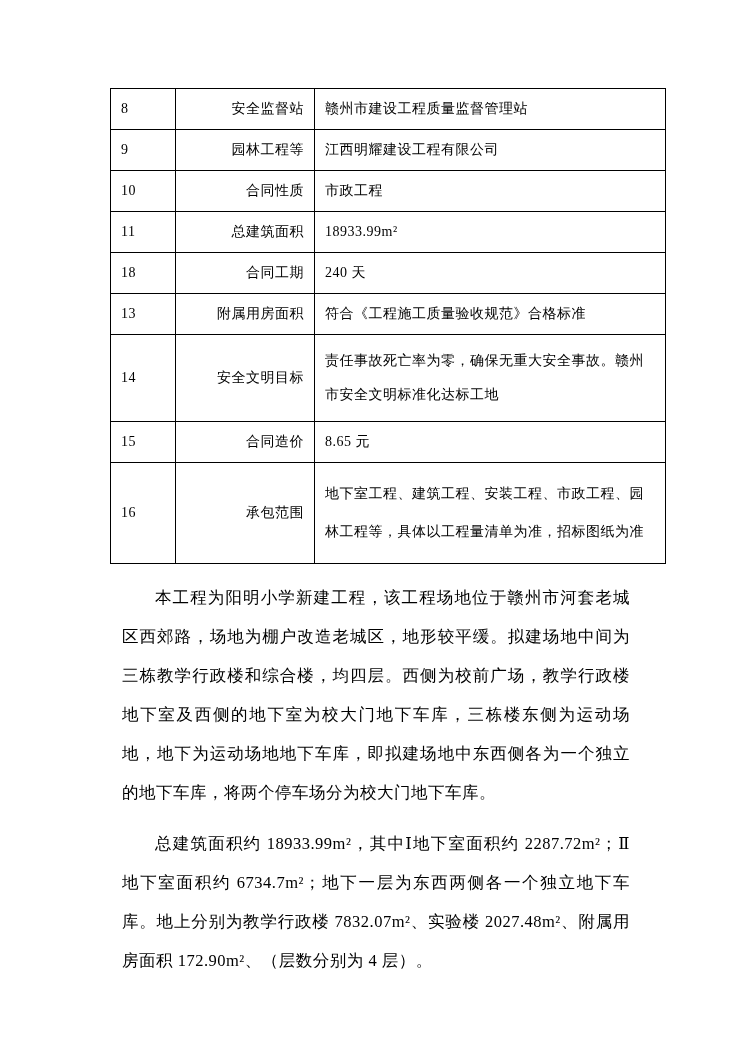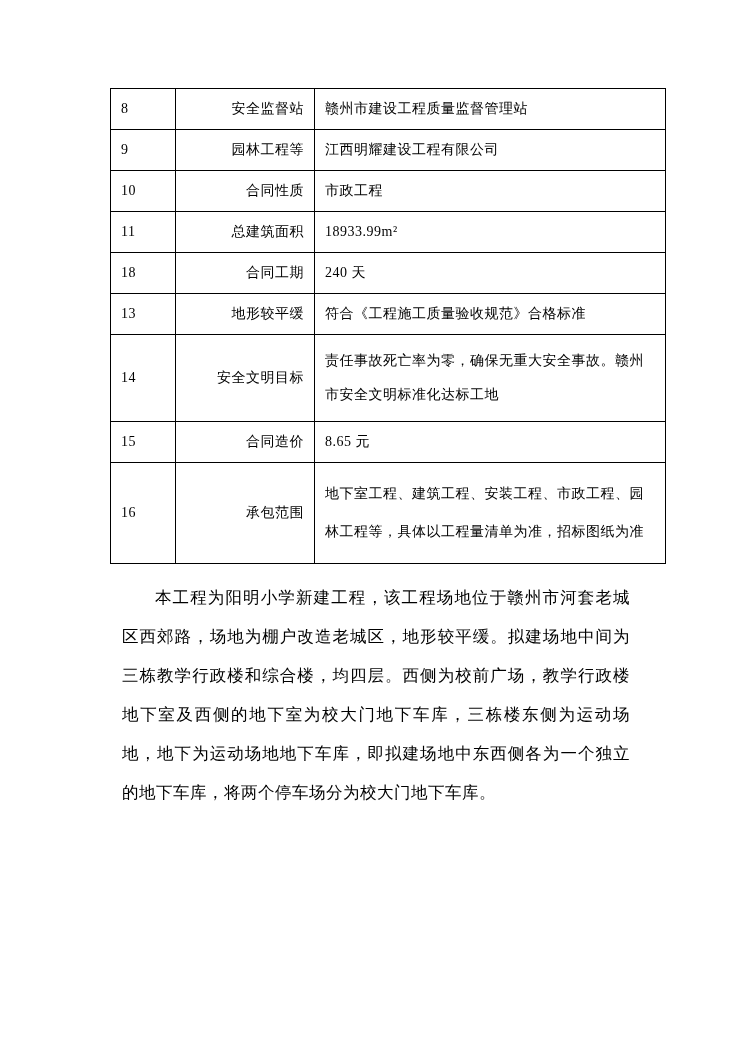--- a/index.html
+++ b/index.html
@@ -82,21 +82,21 @@
         <td class="col-label">总建筑面积</td>
         <td class="col-value">18933.99m²</td>
       </tr>
       <tr>
         <td class="col-no">18</td>
         <td class="col-label">合同工期</td>
         <td class="col-value">240 天</td>
       </tr>
       <tr>
         <td class="col-no">13</td>
-        <td class="col-label">地形较平缓</td>
+        <td class="col-label">附属用房面积</td>
         <td class="col-value">符合《工程施工质量验收规范》合格标准</td>
       </tr>
       <tr class="tall">
         <td class="col-no">14</td>
         <td class="col-label">安全文明目标</td>
         <td class="col-value">责任事故死亡率为零，确保无重大安全事故。赣州市安全文明标准化达标工地</td>
       </tr>
       <tr>
         <td class="col-no">15</td>
         <td class="col-label">合同造价</td>
@@ -105,15 +105,16 @@
       <tr class="xtall">
         <td class="col-no">16</td>
         <td class="col-label">承包范围</td>
         <td class="col-value">地下室工程、建筑工程、安装工程、市政工程、园林工程等，具体以工程量清单为准，招标图纸为准</td>
       </tr>
     </tbody>
   </table>
 
   <div class="body-text">
     <p>本工程为阳明小学新建工程，该工程场地位于赣州市河套老城区西郊路，场地为棚户改造老城区，地形较平缓。拟建场地中间为三栋教学行政楼和综合楼，均四层。西侧为校前广场，教学行政楼地下室及西侧的地下室为校大门地下车库，三栋楼东侧为运动场地，地下为运动场地地下车库，即拟建场地中东西侧各为一个独立的地下车库，将两个停车场分为校大门地下车库。</p>
+    <p>总建筑面积约 18933.99m²，其中Ⅰ地下室面积约 2287.72m²；Ⅱ地下室面积约 6734.7m²；地下一层为东西两侧各一个独立地下车库。地上分别为教学行政楼 7832.07m²、实验楼 2027.48m²、附属用房面积 172.90m²、（层数分别为 4 层）。</p>
   </div>
 
 </div>
 
 </body></html>

